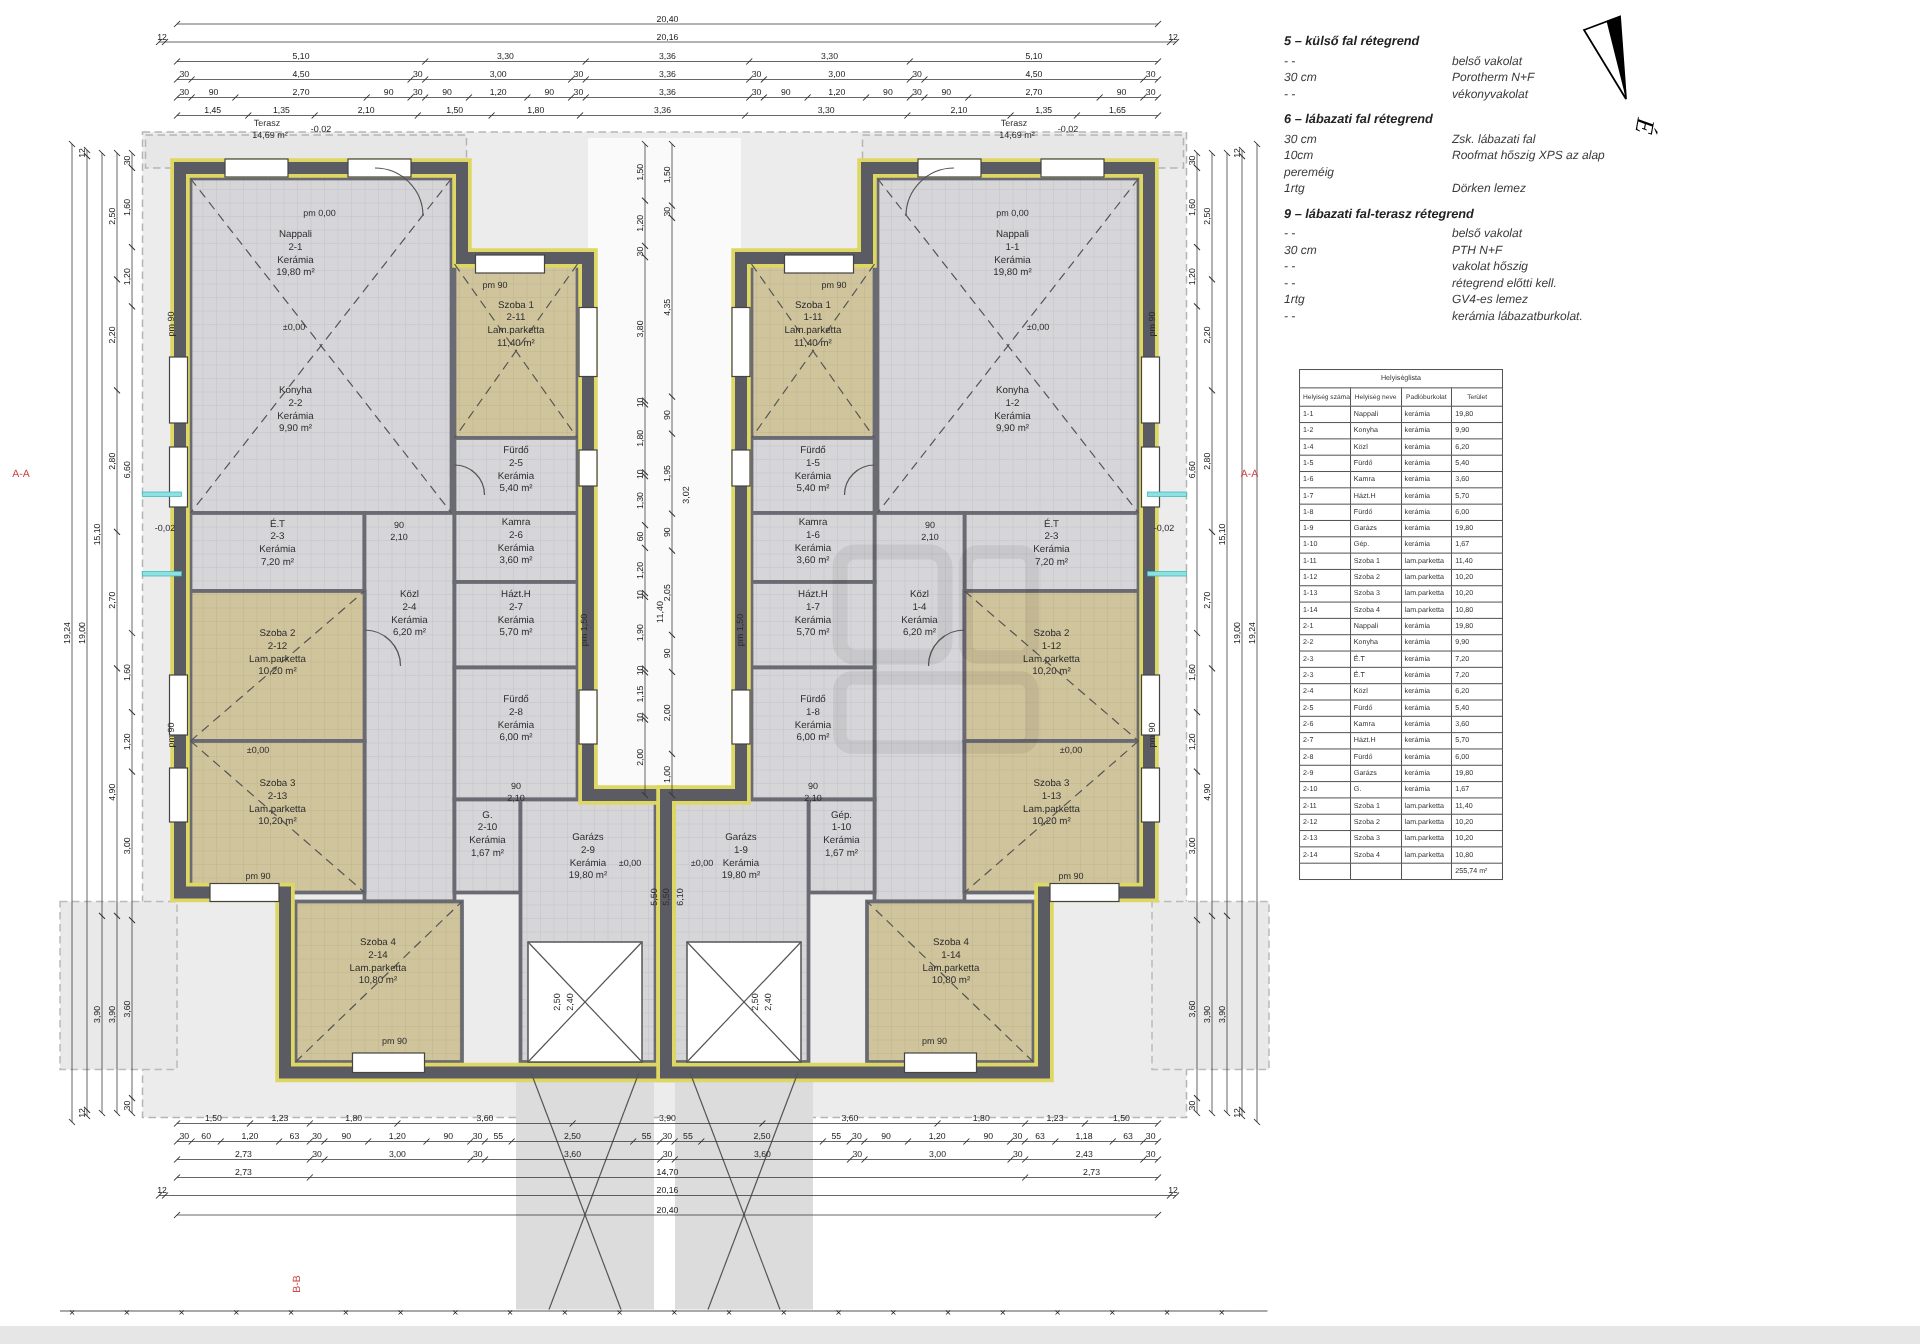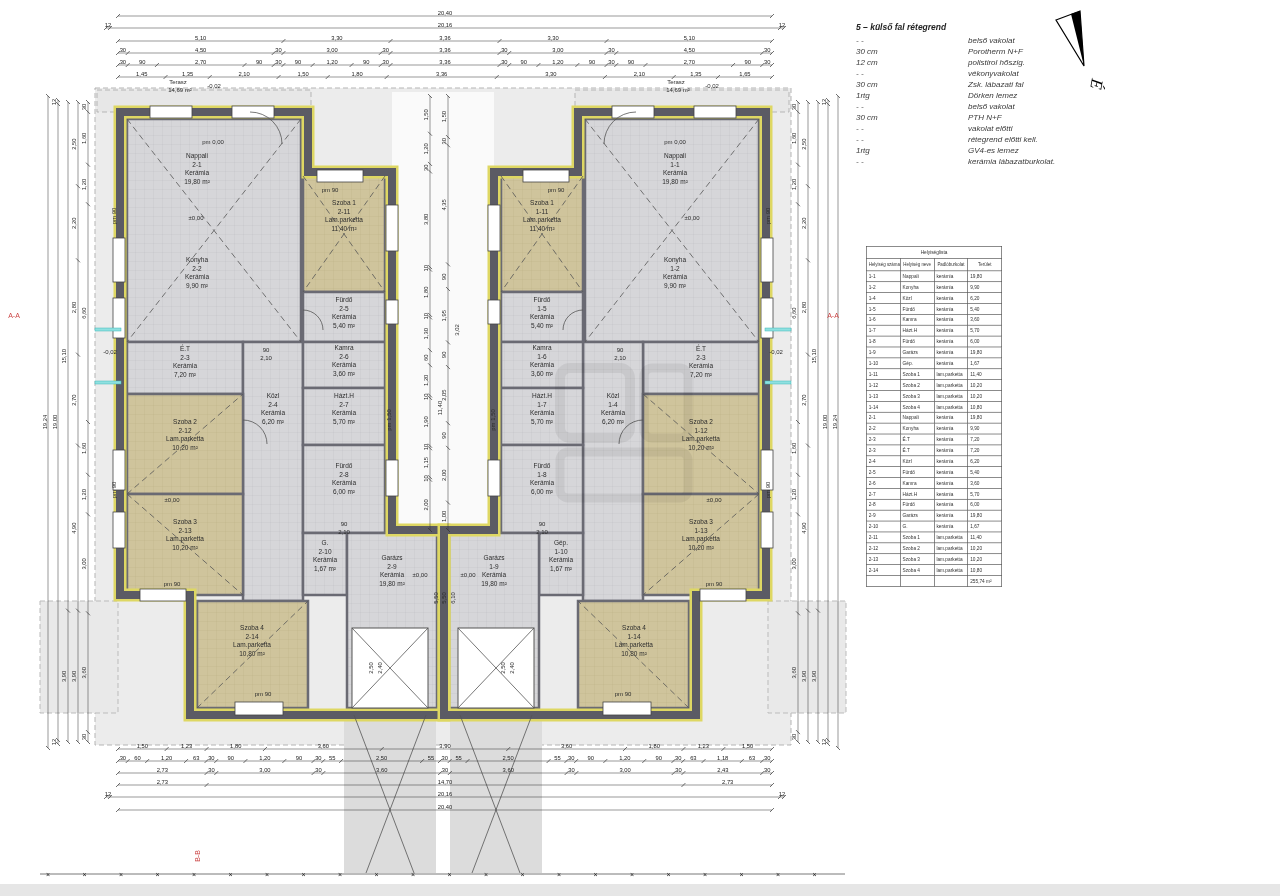--- a/index.html
+++ b/index.html
@@ -643,46 +643,52 @@
     <div class="leg-title">5 –  külső fal rétegrend</div>
     <div class="leg-row">
       <span class="c1">- -</span>
       <span class="c2">belső vakolat</span>
     </div>
     <div class="leg-row">
       <span class="c1">30 cm</span>
       <span class="c2">Porotherm N+F</span>
     </div>
     <div class="leg-row">
-      <span class="c1">12 cm</span>
-      <span class="c2">polistirol hőszig.</span>
-    </div>
-    <div class="leg-row">
       <span class="c1">- -</span>
       <span class="c2">vékonyvakolat</span>
     </div>
+    <div class="leg-title">6 –  lábazati fal rétegrend</div>
     <div class="leg-row">
       <span class="c1">30 cm</span>
       <span class="c2">Zsk. lábazati fal</span>
     </div>
     <div class="leg-row">
+      <span class="c1">10cm</span>
+      <span class="c2">Roofmat hőszig XPS az alap</span>
+    </div>
+    <div class="leg-row">
+      <span class="c1">pereméig</span>
+      <span class="c2"></span>
+    </div>
+    <div class="leg-row">
       <span class="c1">1rtg</span>
       <span class="c2">Dörken lemez</span>
     </div>
+    <div class="leg-title">9 –  lábazati fal-terasz rétegrend</div>
     <div class="leg-row">
       <span class="c1">- -</span>
       <span class="c2">belső vakolat</span>
     </div>
     <div class="leg-row">
       <span class="c1">30 cm</span>
       <span class="c2">PTH N+F</span>
     </div>
     <div class="leg-row">
       <span class="c1">- -</span>
-      <span class="c2">vakolat előtti</span>
+      <span class="c2">vakolat hőszig</span>
     </div>
     <div class="leg-row">
       <span class="c1">- -</span>
       <span class="c2">rétegrend előtti kell.</span>
     </div>
     <div class="leg-row">
       <span class="c1">1rtg</span>
       <span class="c2">GV4-es lemez</span>
     </div>
     <div class="leg-row">

